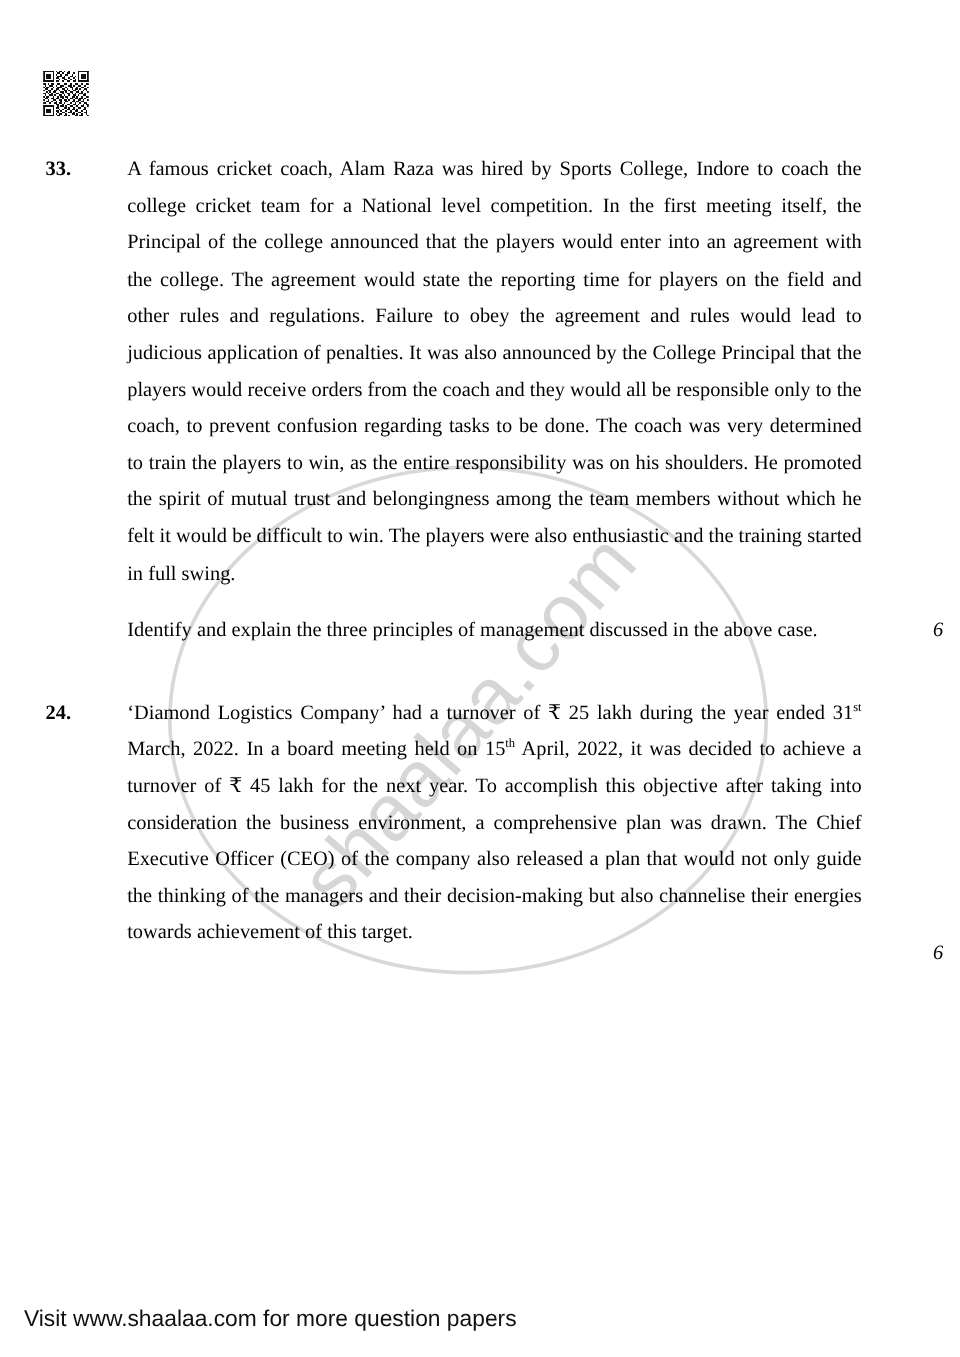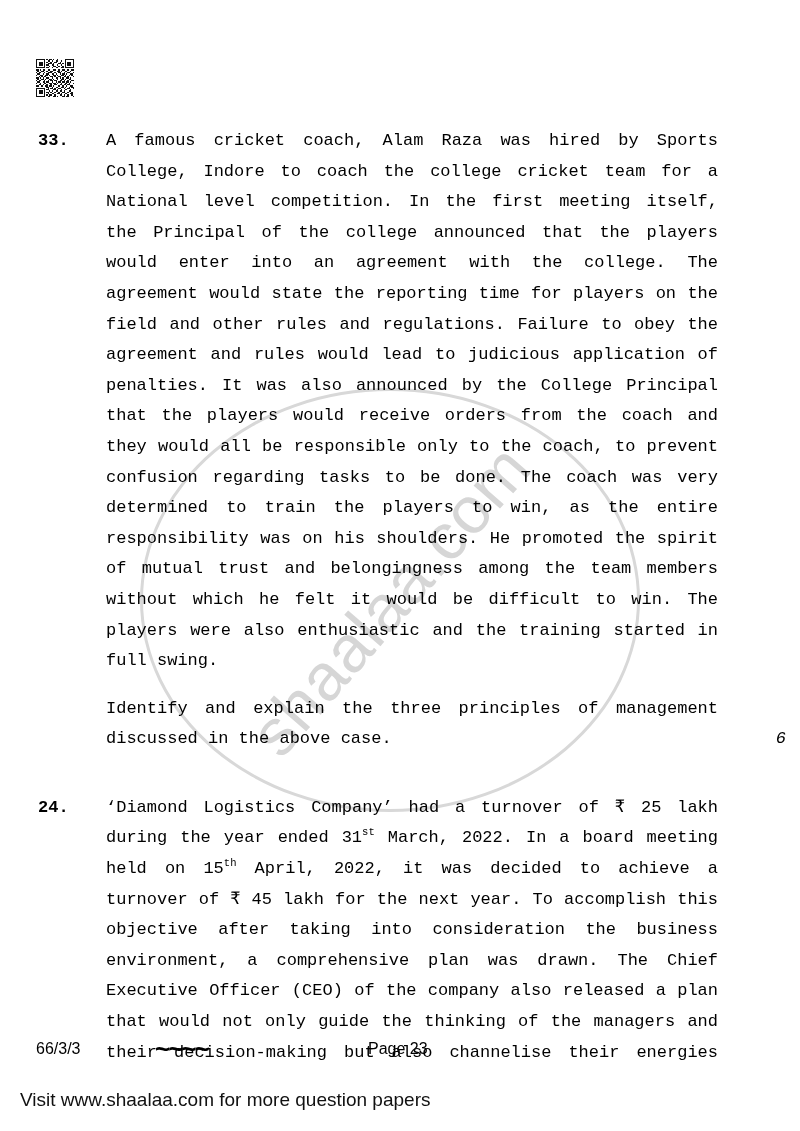--- a/index.html
+++ b/index.html
@@ -401,21 +401,21 @@
         <rect x="9" y="28" width="2" height="1"></rect>
           <rect x="13" y="28" width="2" height="1"></rect>
         <rect x="16" y="28" width="1" height="1"></rect>
           <rect x="20" y="28" width="2" height="1"></rect>
         <rect x="23" y="28" width="2" height="1"></rect>
           <rect x="28" y="28" width="1" height="1"></rect>
       </g>
     </svg>
   </div>
 
-  <div class="content" style="top:126px;font-family:Liberation Mono, monospace;">
+  <div class="content" style="top:126px;">
 
     <div class="question">
       <div class="q-number">33.</div>
       <div class="q-body">
         <p class="para">A famous cricket coach, Alam Raza was hired by Sports College, Indore to coach the college cricket team for a National level competition. In the first meeting itself, the Principal of the college announced that the players would enter into an agreement with the college. The agreement would state the reporting time for players on the field and other rules and regulations. Failure to obey the agreement and rules would lead to judicious application of penalties. It was also announced by the College Principal that the players would receive orders from the coach and they would all be responsible only to the coach, to prevent confusion regarding tasks to be done. The coach was very determined to train the players to win, as the entire responsibility was on his shoulders. He promoted the spirit of mutual trust and belongingness among the team members without which he felt it would be difficult to win. The players were also enthusiastic and the training started in full swing.</p>
         <p class="para last-line-natural">
           <span>Identify and explain the three principles of management discussed in the above case.</span>
           <span class="marks" style="bottom:0;">6</span>
         </p>
       </div>
@@ -426,23 +426,18 @@
       <div class="q-body">
         <p class="para">‘Diamond Logistics Company’ had a turnover of ₹ 25 lakh during the year ended 31<sup>st</sup> March, 2022. In a board meeting held on 15<sup>th</sup> April, 2022, it was decided to achieve a turnover of ₹ 45 lakh for the next year. To accomplish this objective after taking into consideration the business environment, a comprehensive plan was drawn. The Chief Executive Officer (CEO) of the company also released a plan that would not only guide the thinking of the managers and their decision-making but also channelise their energies towards achievement of this target.</p>
         <p class="para last-line-natural">
           <span class="marks" style="bottom:0;">6</span>
         </p>
       </div>
     </div>
 
   </div>
 
-  <div class="footer">
-    <span class="footer-code">66/3/3</span>
-    <span class="footer-ornament">~~~~</span>
-    <span class="footer-page">Page 23</span>
-  </div>
 
 </div>
 
 <div class="banner">
   <span class="banner-text">Visit www.shaalaa.com for more question papers</span>
 </div>
 
 </body></html>

